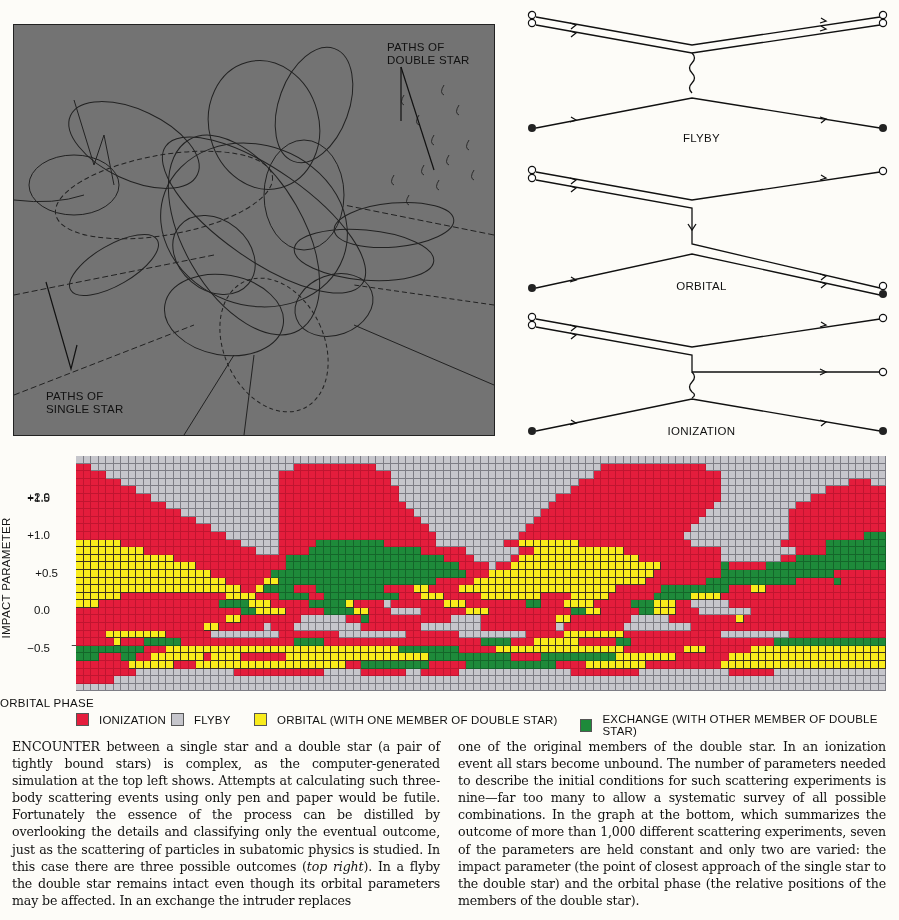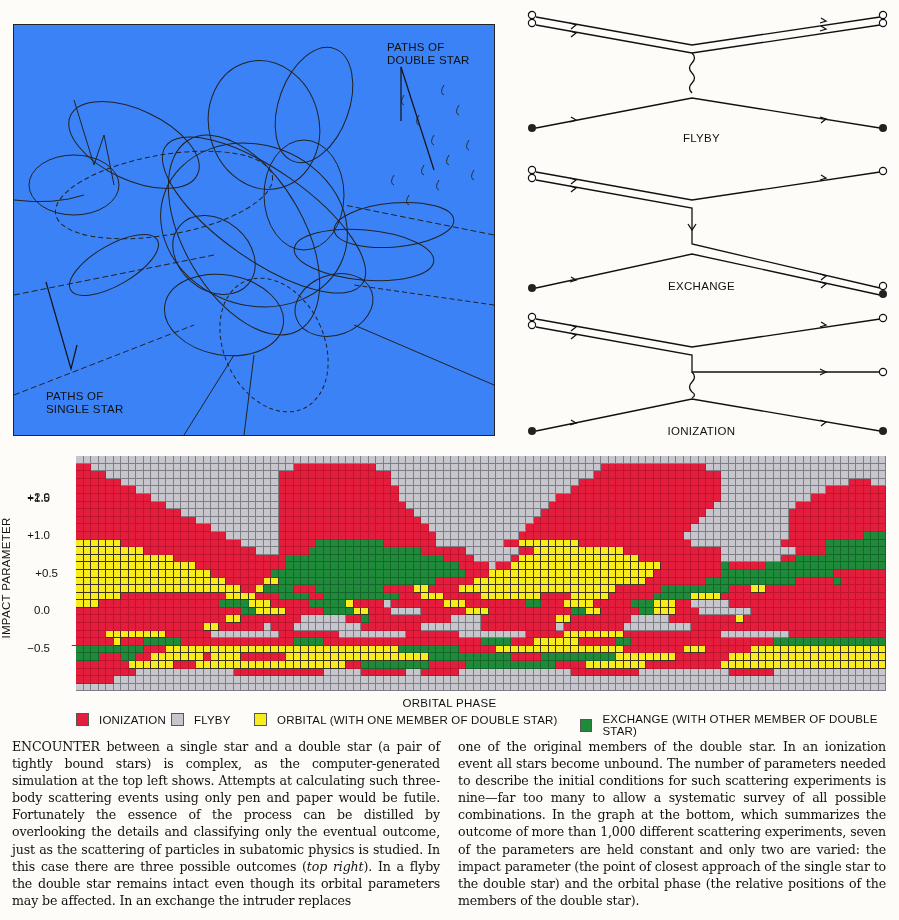--- a/index.html
+++ b/index.html
@@ -1,33 +1,33 @@
 <!DOCTYPE html>
 <html><head>
 <meta charset="utf-8">
 <style>
   html, body { margin:0; padding:0; background:#fdfcf8; }
   body { width:899px; height:920px; position:relative; overflow:hidden; font-family:"Liberation Sans", sans-serif; color:#111; }
-  .sim-panel { position:absolute; left:13px; top:24px; width:480px; height:410px; border:1.5px solid #222; background:#3b82f6; overflow:hidden; }
+  .sim-panel { position:absolute; left:13px; top:24px; width:480px; height:410px; border:1.5px solid #222; background:#737373; overflow:hidden; }
   .sim-panel svg { position:absolute; left:0; top:0; }
   .sim-label { position:absolute; font-size:11.5px; line-height:13px; letter-spacing:0.2px; color:#111; }
   .diagrams { position:absolute; left:520px; top:10px; width:379px; height:440px; }
   .diagram { position:absolute; left:0; width:379px; }
   .diagram svg { position:absolute; left:0; top:0; }
   .diag-label { position:absolute; font-size:11.5px; letter-spacing:0.3px; width:379px; text-align:center; left:-8px; }
   .grid-wrap { position:absolute; left:76px; top:456px; width:810px; height:236px; }
   .grid { display:grid; grid-template-columns:repeat(108, 7.5px); grid-auto-rows:7.6px; width:810px; background:#222; }
   .cell { box-sizing:border-box; border-right:1px solid #3a2a2a; border-bottom:1px solid #3a2a2a; }
   .c-R { background:#e41d3c; border-color:#c01530; }
   .c-G { background:#c6c6cc; border-color:#7d7d85; }
   .c-Y { background:#f9ec1c; border-color:#3b3320; }
   .c-E { background:#1e8a3a; border-color:#14662a; }
   .ytick { position:absolute; right:830px; font-size:11.5px; text-align:right; width:50px; }
   .ylabel { position:absolute; left:-6px; top:572px; transform:rotate(-90deg); transform-origin:center; font-size:11.5px; letter-spacing:0.3px; width:140px; text-align:center; margin-left:-58px; }
-  .xlabel { position:absolute; top:697px; left:0; width:899px; text-align:center; font-size:11.5px; letter-spacing:0.3px; }
+  .xlabel { position:absolute; top:697px; left:0; width:899px; text-align:left; font-size:11.5px; letter-spacing:0.3px; }
   .legend { position:absolute; top:713px; left:76px; width:823px; height:16px; font-size:11.5px; letter-spacing:0.2px; }
   .legend-item { position:absolute; top:0; display:flex; align-items:center; gap:10px; }
   .swatch { width:11px; height:11px; border:1px solid #555; }
   .caption { position:absolute; top:738px; font-family:"DejaVu Serif", serif; font-size:12.6px; line-height:17.1px; text-align:justify; width:428px; letter-spacing:-0.15px; }
   .caption.left { left:12px; }
   .caption.right { left:458px; }
   .caption p { margin:0; }
   .caption .lead { letter-spacing:-0.1px; }
 </style>
 </head>
@@ -116,21 +116,21 @@
         <circle cx="12" cy="10" r="3.6"></circle>
           <circle cx="12" cy="18" r="3.6"></circle>
         <circle cx="363" cy="11" r="3.6"></circle>
           <circle cx="363" cy="126" r="3.6"></circle>
       </g>
       <g fill="#222">
           <circle cx="12" cy="128" r="4"></circle>
           <circle cx="363" cy="134" r="4"></circle>
         </g>
     </svg>
-    <div class="diag-label" style="top:120px;">EXCHANGE</div>
+    <div class="diag-label" style="top:120px;">ORBITAL</div>
   </div>
 
   <div class="diagram" style="top:297px; height:145px;">
     <svg width="379" height="145" viewBox="0 0 379 145">
       <g stroke="#111" stroke-width="1.3" fill="none">
         <path d="M16 12 L172 40 L360 12"></path>
         <path d="M16 20 L172 48 L172 65 L360 65"></path>
         <path d="M172 65 q5 5 0 10 q-5 5 0 10 q5 3 0 6"></path>
         <path d="M16 124 L172 92 L360 124"></path>
         <path d="M50 18 l6 2 -5 4 M50 26 l6 2 -5 4 M300 20 l6 -2 -5 -3 M300 62 l6 3 -6 3 M50 118 l6 -2 -5 -3 M300 113 l6 2 -5 4"></path>

